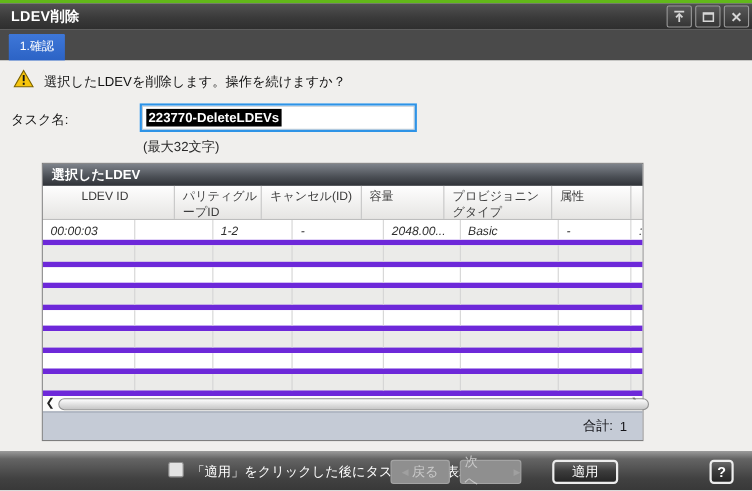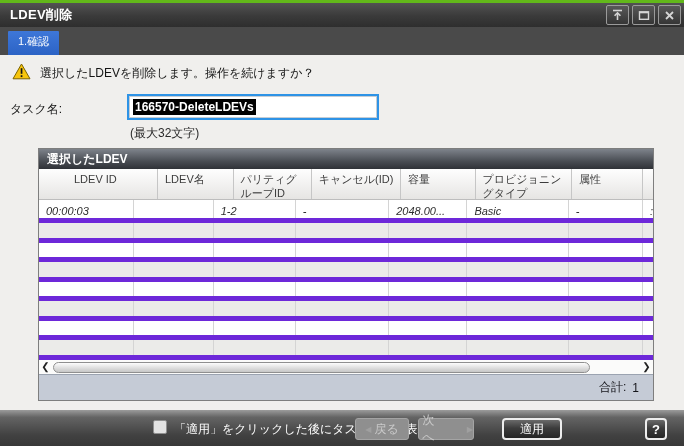--- a/index.html
+++ b/index.html
@@ -21,21 +21,21 @@
   
   .content{position:absolute;left:0;top:55px;width:100%;height:355px;background:#f0efed;}
   .warning-row{position:absolute;left:12px;top:8px;display:flex;align-items:center;gap:9px;}
   .warning-text{font-size:12px;color:#141414;}
   .task-label{position:absolute;left:10px;top:46px;font-size:12px;color:#141414;}
   .task-input{position:absolute;left:127px;top:39px;width:252px;height:26px;background:#fff;
               border:2px solid #2e93e6;box-shadow:inset 0 0 0 1px #c6cdd4;display:flex;align-items:center;cursor:text;}
   .task-input .sel{margin-left:4px;padding:1px 2px;background:#000;color:#fff;font-size:12px;font-weight:bold;}
   .task-hint{position:absolute;left:130px;top:70px;font-size:12px;color:#2a2a2a;}
   
-  .tablebox{position:absolute;left:38px;top:93px;width:616px;border:1px solid #7e7e7e;background:#fff;
+  .tablebox{position:absolute;left:38px;top:93px;width:547px;border:1px solid #7e7e7e;background:#fff;
             display:flex;flex-direction:column;}
   .table-title{height:20px;line-height:20px;padding-left:8px;font-size:12px;font-weight:bold;color:#fff;
                background:linear-gradient(#7e838b,#4a4e54 60%,#2f3237);}
   .thead{display:flex;height:31px;background:linear-gradient(#fefefe,#e6e5e3);border-bottom:1px solid #bdbdbd;}
   .th{font-size:11px;color:#3c3c3c;padding:3px 3px 0 7px;border-right:1px solid #c6c6c6;line-height:1.3;overflow:hidden;}
   .tbody{height:160px;display:flex;flex-direction:column;}
   .tr{display:flex;border-bottom:5px solid #6d28d9;background:#fff;font-style:italic;}
   .tr.data{height:23px;}
   .tr.empty{flex:1;}
   .tr.alt{background:#ebebe9;}
@@ -116,29 +116,28 @@
           <path d="M9.5 1 L18 15.8 H1 Z" fill="#f7c50c" stroke="#7c6300" stroke-width="1"></path>
           <rect x="8.7" y="5.2" width="1.7" height="5.6" fill="#151515"></rect>
           <rect x="8.7" y="12.2" width="1.7" height="1.9" fill="#151515"></rect>
         </svg>
       </span>
       <span class="warning-text">選択したLDEVを削除します。操作を続けますか？</span>
     </div>
 
     <span class="task-label">タスク名:</span>
     <div class="task-input">
-      <span class="sel">166570-DeleteLDEVs</span>
+      <span class="sel">223770-DeleteLDEVs</span>
     </div>
     <span class="task-hint">(最大32文字)</span>
 
     <div class="tablebox">
       <div class="table-title">選択したLDEV</div>
       <div class="thead" id="thead">
           <div class="th" style="width: 99px; margin-left: 28px;">LDEV ID</div>
-          <div class="th" style="width: 82px;">LDEV名</div>
           <div class="th" style="width: 85px;">パリティグループID</div>
           <div class="th" style="width: 97px;">キャンセル(ID)</div>
           <div class="th" style="width: 81px;">容量</div>
           <div class="th" style="width: 105px;">プロビジョニングタイプ</div>
           <div class="th" style="width: 77px;">属性</div>
           <div class="th last"></div>
         </div>
       <div class="tbody" id="tbody">
           <div class="tr data">
             <div class="td" style="width: 99px;">00:00:03</div>

